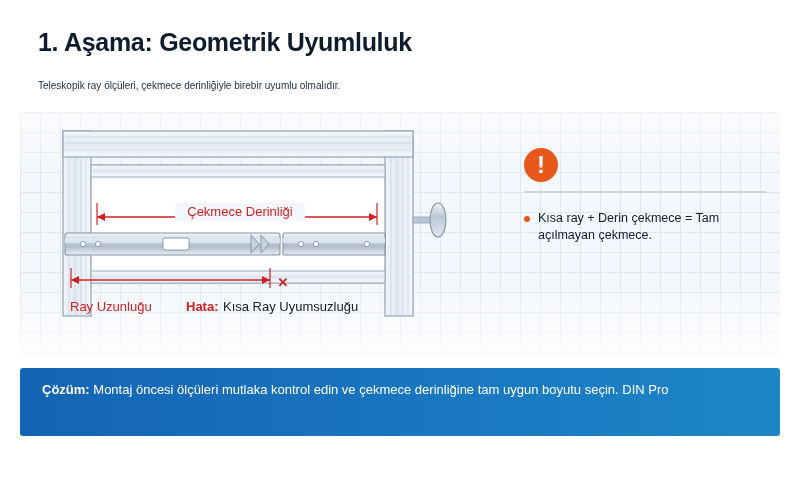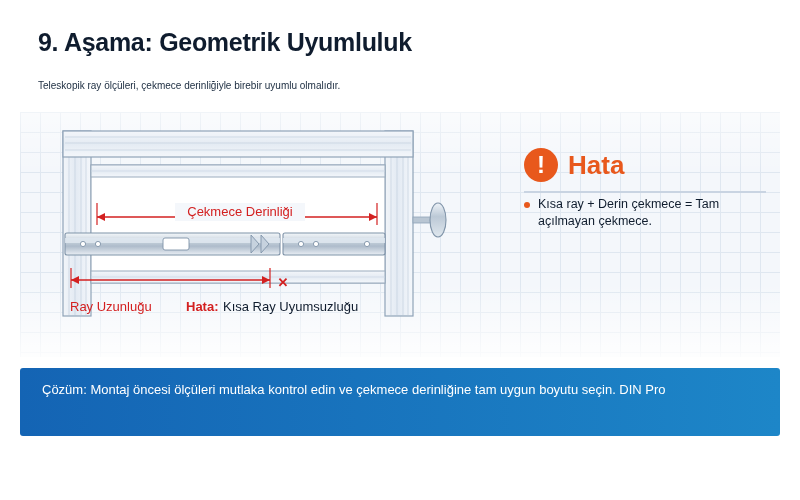--- a/index.html
+++ b/index.html
@@ -93,21 +93,21 @@
     font-weight: bold;
     color: #e8581c;
   }
   .err-rule {
     margin-top: 9px;
     height: 2px;
     width: 242px;
     background: #c9d4e2;
   }
   .err-list {
-    margin-top: 3px;
+    margin-top: 17px;
   }
   .err-item {
     display: flex;
     gap: 8px;
     margin-bottom: 11px;
   }
   .err-dot {
     width: 6px;
     height: 6px;
     border-radius: 50%;
@@ -131,21 +131,21 @@
     border-radius: 3px;
     box-sizing: border-box;
     padding: 12px 22px 0 22px;
   }
   .sol-text {
     font-size: 13px;
     color: #ffffff;
     line-height: 1.55;
   }
   .sol-label {
-    font-weight: normal;
+    font-weight: bold;
     text-align: right;
   }
   
   .lbl-red {
     fill: #d32020;
     font-family: "Liberation Sans", sans-serif;
     font-size: 13px;
   }
   .lbl-red-b {
     fill: #d32020;
@@ -161,21 +161,21 @@
 </style>
 </head>
 <body>
 
 <div id="page">
 
   <div class="grid-panel">
     <div class="grid-fade"></div>
   </div>
 
-  <div class="title">9. Aşama: Geometrik Uyumluluk</div>
+  <div class="title">1. Aşama: Geometrik Uyumluluk</div>
   <div class="subtitle">Teleskopik ray ölçüleri, çekmece derinliğiyle birebir uyumlu olmalıdır.</div>
 
   <div class="drawing">
     <svg width="460" height="215" viewBox="0 0 460 215">
       <defs>
         <linearGradient id="woodV" x1="0" y1="0" x2="1" y2="0">
           <stop offset="0%" stop-color="#f2f5f9"></stop>
           <stop offset="45%" stop-color="#e3eaf3"></stop>
           <stop offset="100%" stop-color="#f4f7fb"></stop>
         </linearGradient>
@@ -260,21 +260,20 @@
 
       <text class="lbl-red" x="15" y="186">Ray Uzunluğu</text>
       <text class="lbl-red-b" x="131" y="186">Hata:</text>
       <text class="lbl-dark" x="168" y="186">Kısa Ray Uyumsuzluğu</text>
     </svg>
   </div>
 
   <div class="error-block">
     <div class="error-head">
       <div class="err-icon">!</div>
-      <div class="err-title">Hata</div>
     </div>
     <div class="err-rule"></div>
     <div class="err-list">
       <div class="err-item">
         <span class="err-dot"></span>
         <span class="err-text">Kısa ray + Derin çekmece = Tam açılmayan çekmece.</span>
       </div>
     </div>
   </div>
 

